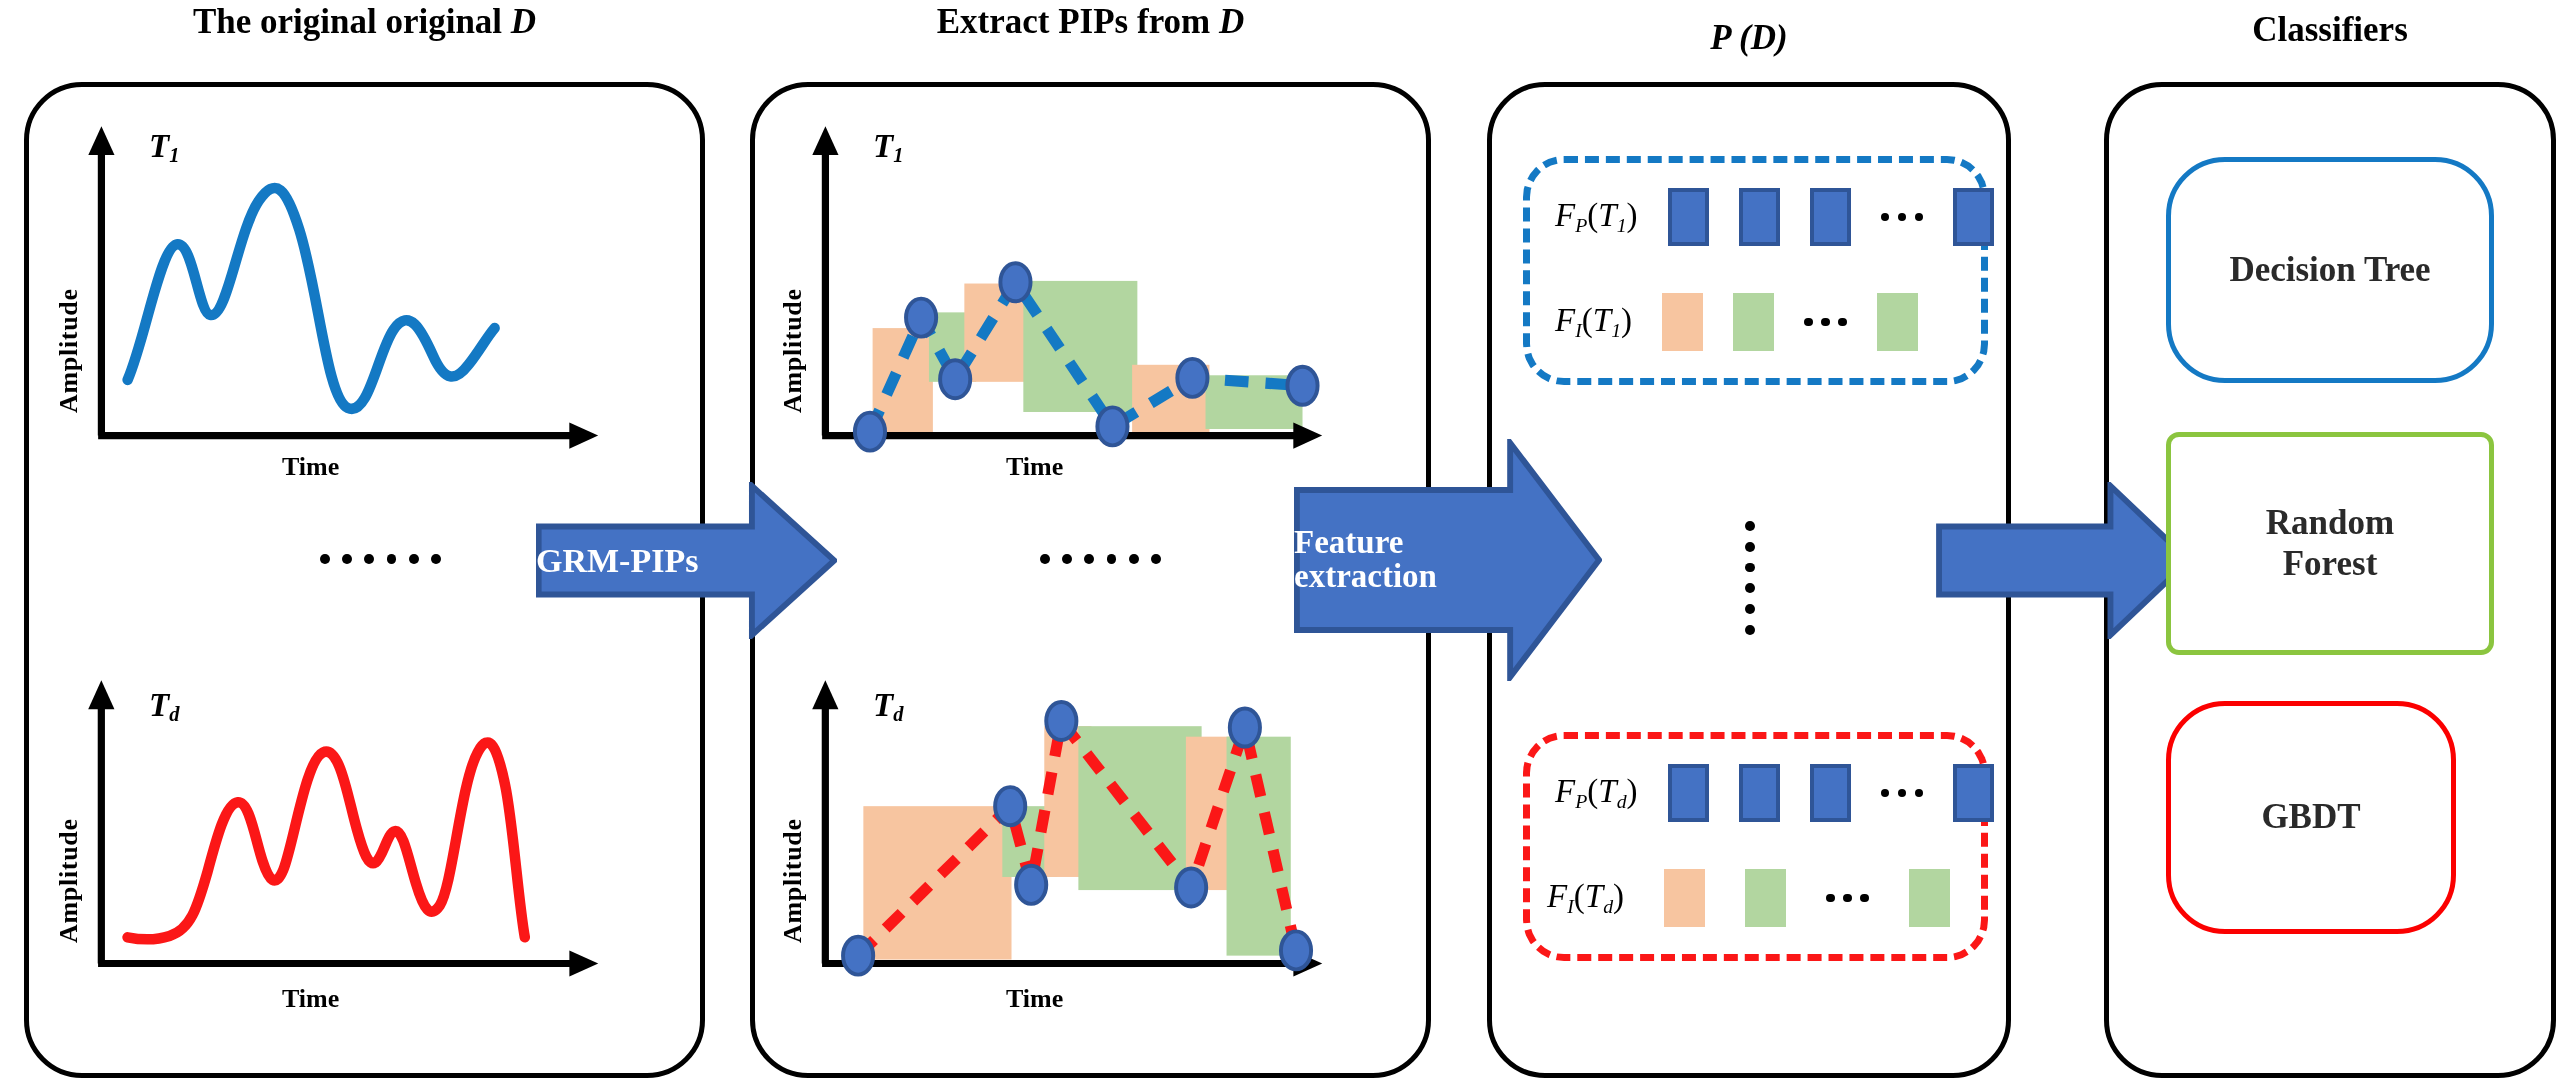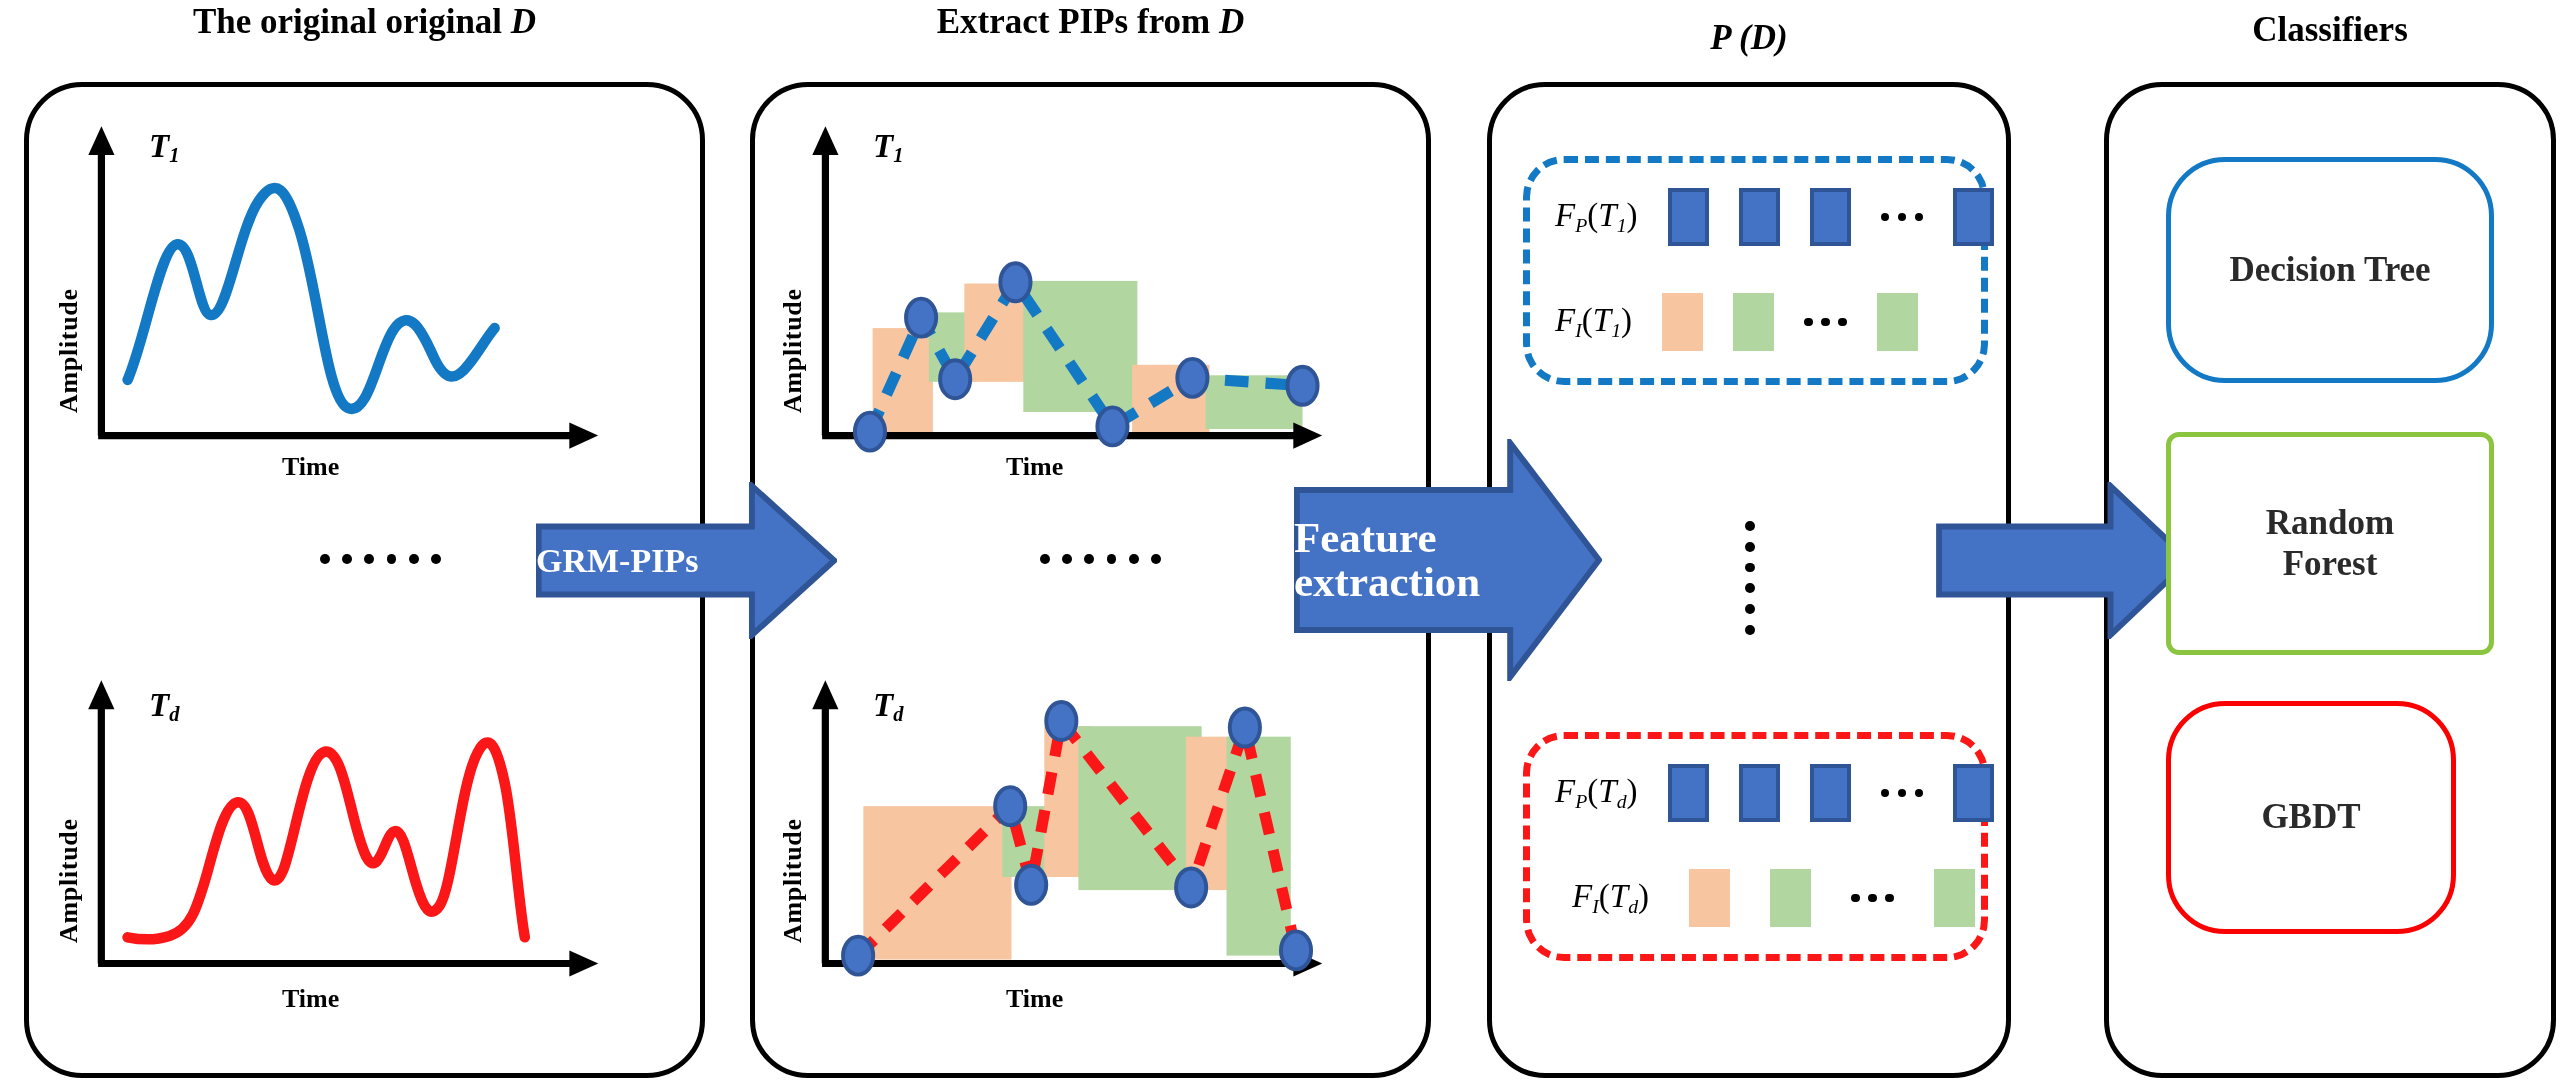--- a/index.html
+++ b/index.html
@@ -230,21 +230,21 @@
   <svg width="301" height="157" viewBox="0 0 460 240">
     <polygon points="4,68 330,68 330,6 456,120 330,234 330,172 4,172" fill="#4472c4" stroke="#2f5597" stroke-width="9" stroke-linejoin="miter"></polygon>
   </svg>
   <div class="arrow-text" style="font-size:34px;padding-right:79px;">GRM-PIPs</div>
 </div>
 
 <div class="arrow" style="left:1294px;top:439px;">
   <svg width="308" height="242" viewBox="0 0 470 370">
     <polygon points="4,78 330,78 330,6 466,185 330,364 330,292 4,292" fill="#4472c4" stroke="#2f5597" stroke-width="9" stroke-linejoin="miter"></polygon>
   </svg>
-  <div class="arrow-text" style="font-size:43px;padding-right:85px;">Feature
+  <div class="arrow-text" style="font-size:33px;padding-right:85px;">Feature
 extraction</div>
 </div>
 
 <div class="arrow" style="left:1936px;top:482px;">
   <svg width="256" height="157" viewBox="0 0 390 240">
     <polygon points="4,68 266,68 266,6 386,120 266,234 266,172 4,172" fill="#4472c4" stroke="#2f5597" stroke-width="9" stroke-linejoin="miter"></polygon>
   </svg>
 </div>
 
 <div class="feat-group" style="left:1523px;top:156px;width:465px;height:229px;">
@@ -288,21 +288,21 @@
     <span class="cell p"></span>
     <span class="cell p"></span>
     <span class="cell p"></span>
     <span class="inline-dots">
         <span></span>
         <span></span>
         <span></span>
       </span>
     <span class="cell p"></span>
   </div>
-  <div class="feat-row" style="left:42px;top:130px;gap:40px;">
+  <div class="feat-row" style="left:17px;top:130px;gap:40px;">
     <span class="feat-label"><span class="F">F</span><sub>I</sub>(<span class="F">T</span><sub>d</sub>)</span>
     <span class="cell orange"></span>
     <span class="cell green"></span>
     <span class="inline-dots">
         <span></span>
         <span></span>
         <span></span>
       </span>
     <span class="cell green"></span>
   </div>

